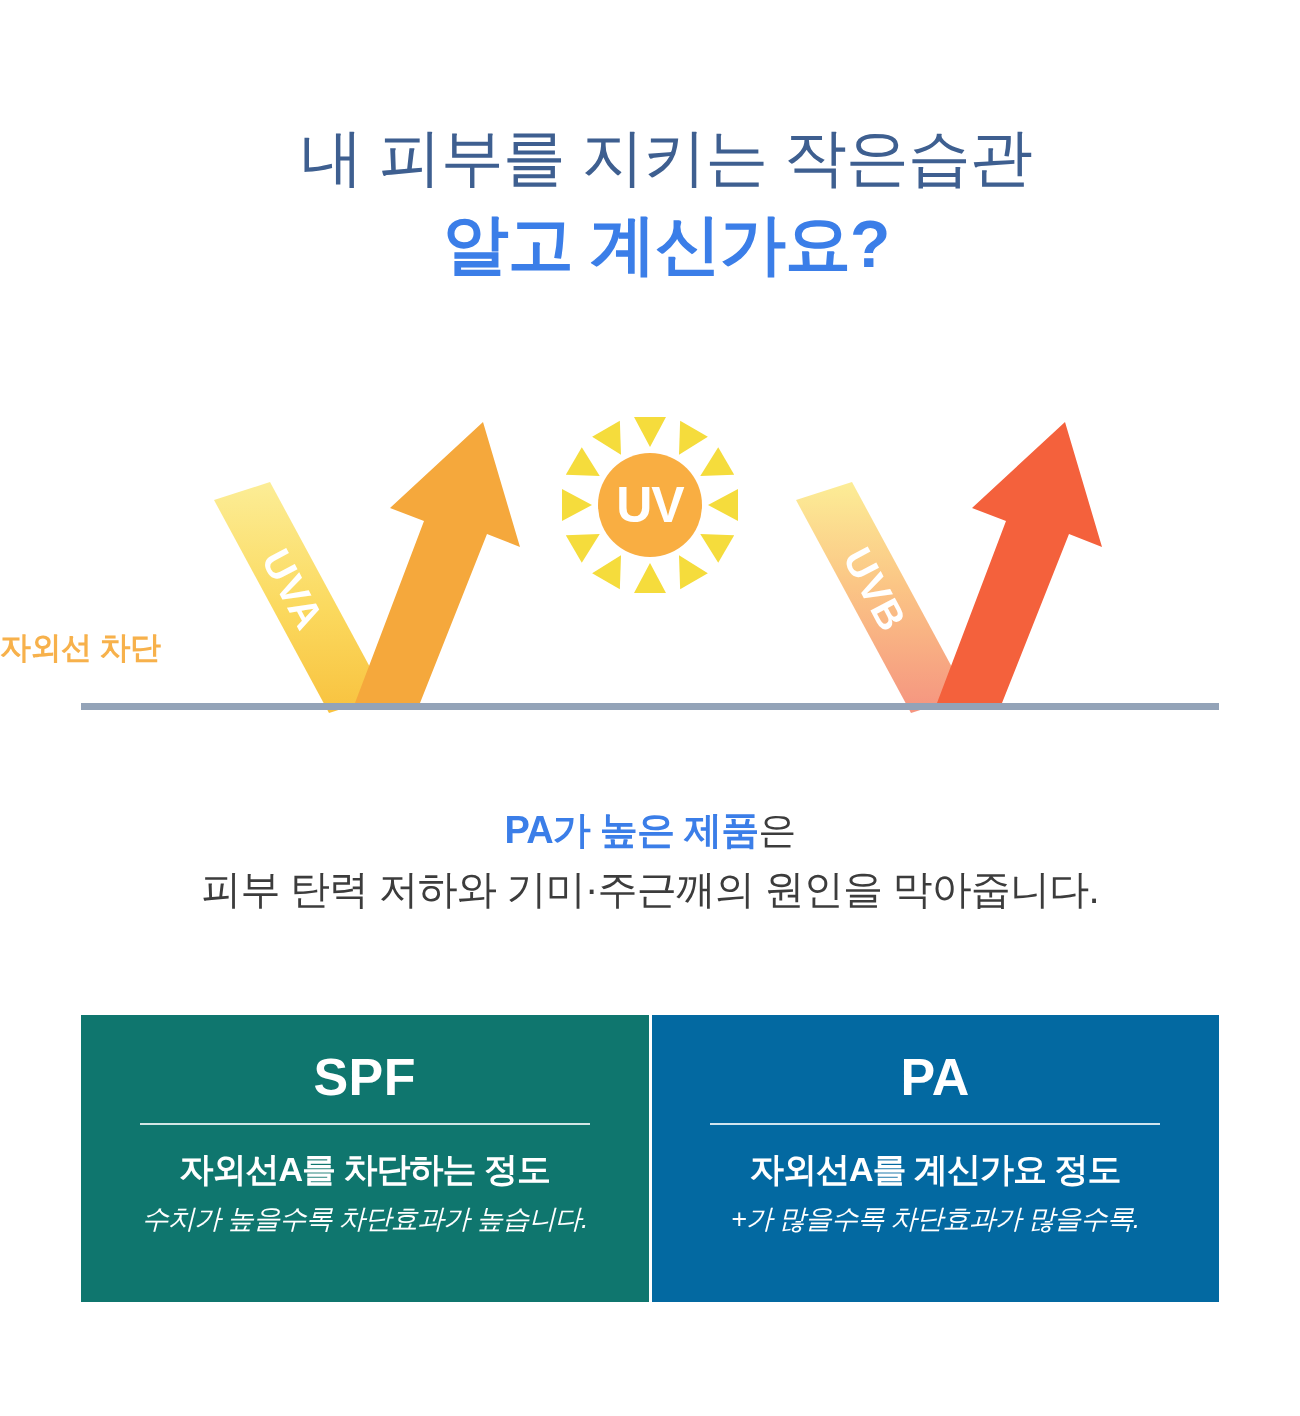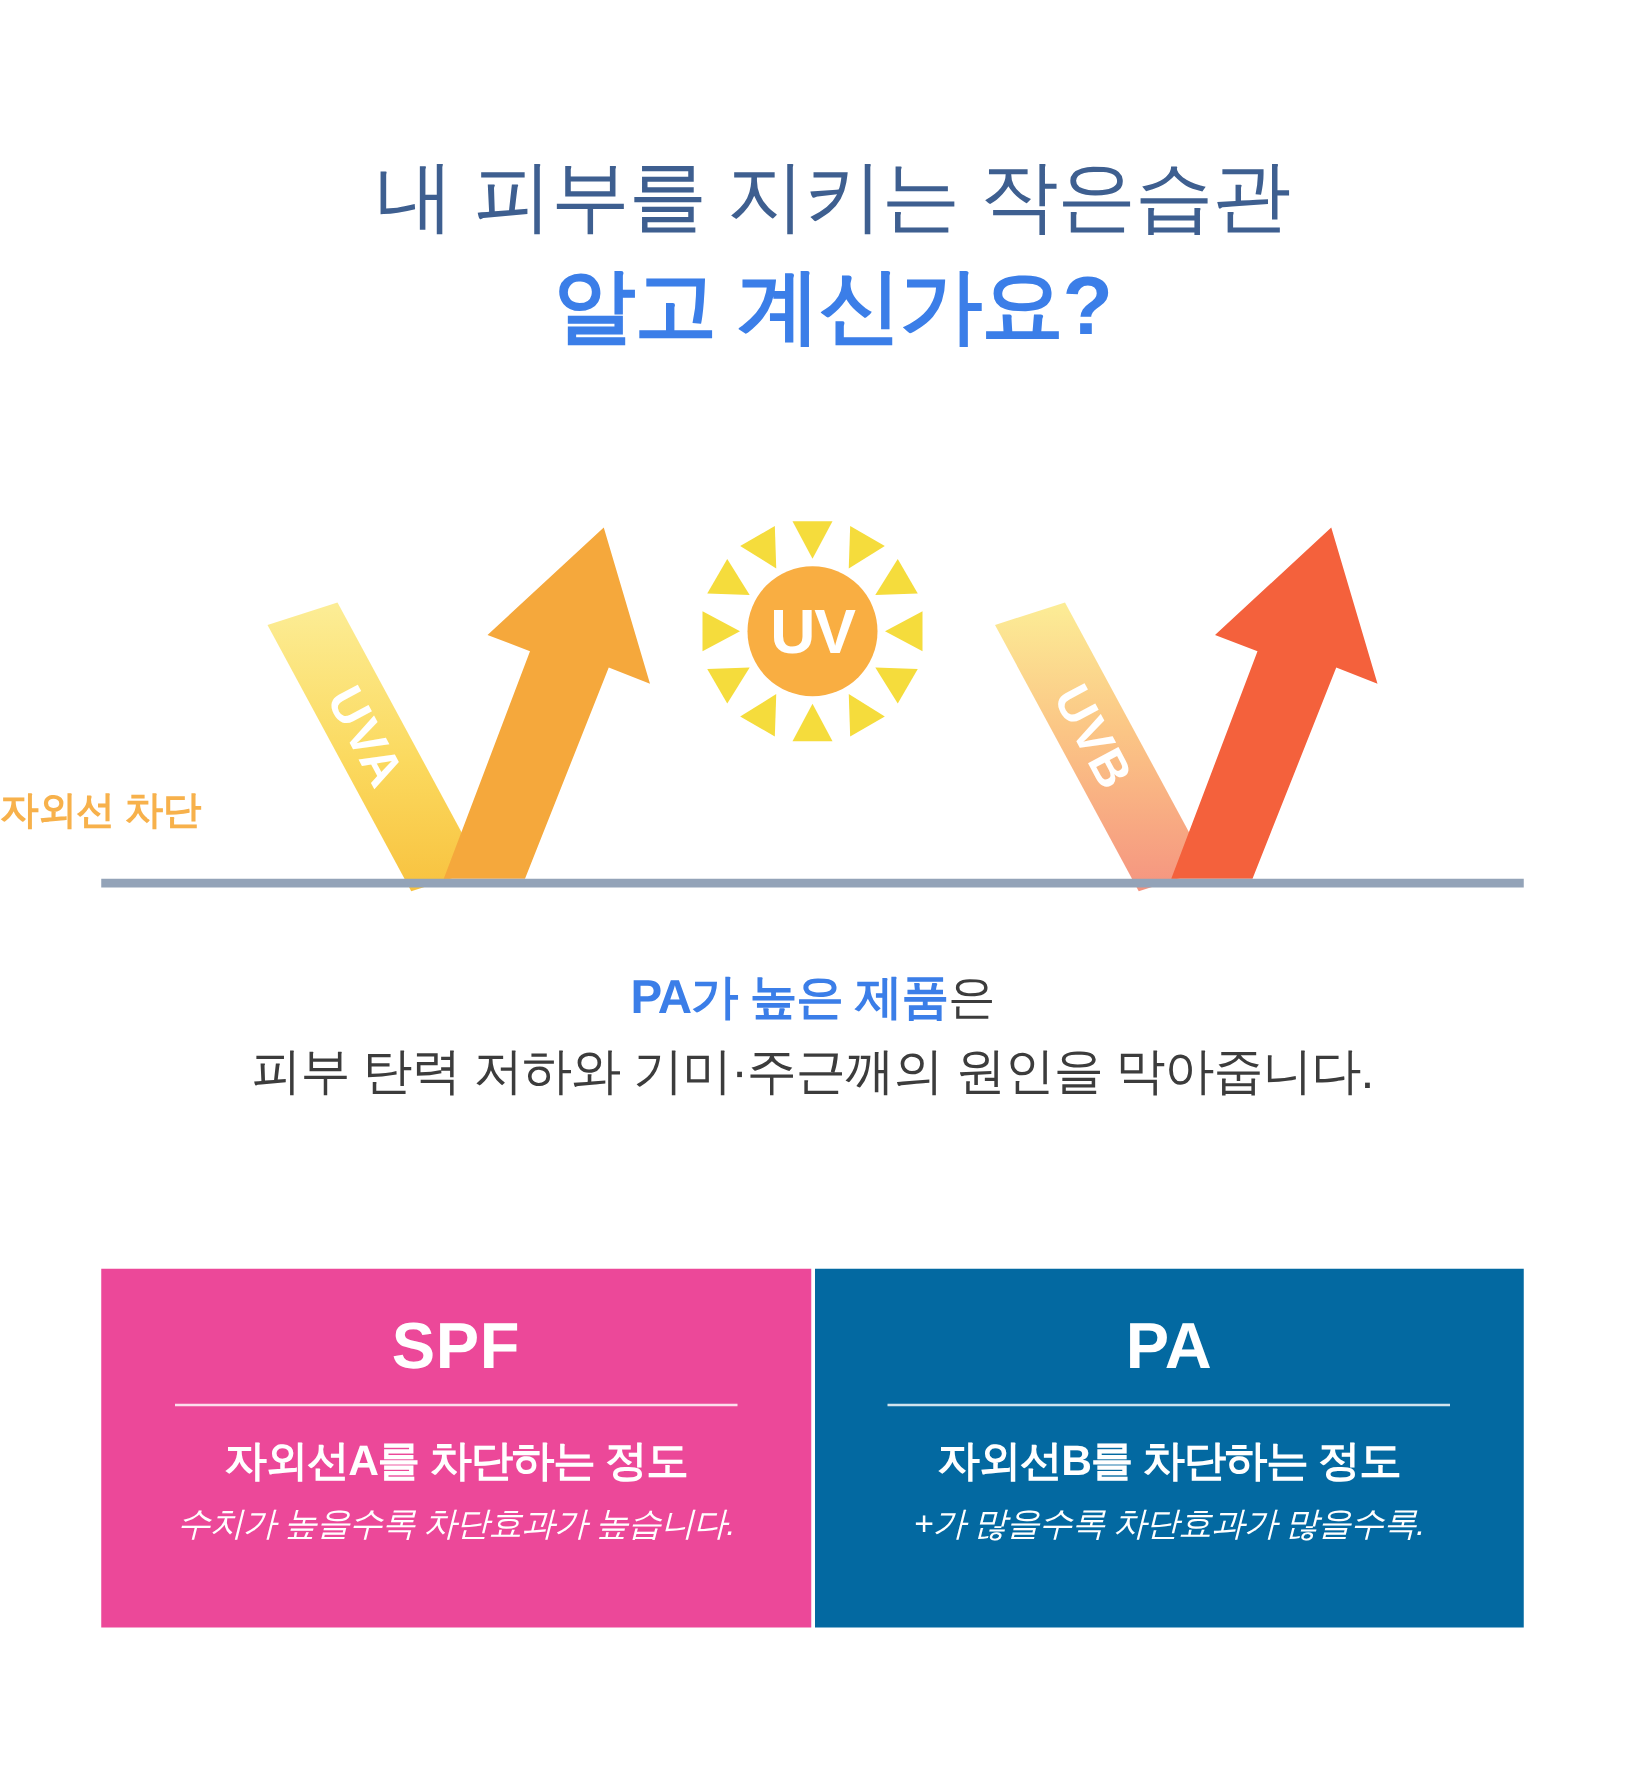--- a/index.html
+++ b/index.html
@@ -73,21 +73,21 @@
     font-size: 31px;
     font-weight: 800;
     letter-spacing: -0.5px;
     color: #f7b14b;
   }
 
   
   .mid-copy {
     position: absolute;
     left: 0;
-    top: 770px;
+    top: 802px;
     width: 1300px;
     text-align: center;
     color: #3c3c3c;
   }
   .mid-line {
     margin: 0;
     letter-spacing: -0.8px;
   }
   .mid-line-1 {
     font-size: 38px;
@@ -125,21 +125,21 @@
   .card {
     flex: 1 1 0;
     position: relative;
     display: flex;
     flex-direction: column;
     align-items: center;
     color: #ffffff;
     padding-top: 32px;
     box-sizing: border-box;
   }
-  .card-spf { background: #ec4899; }
+  .card-spf { background: #0f766e; }
   .card-pa  { background: #39ace c; }
   .card-pa  { background: #0369a1; }
 
   .card-title {
     font-size: 52px;
     line-height: 60px;
     font-weight: 700;
     letter-spacing: 0.5px;
     margin: 0;
   }
@@ -244,19 +244,19 @@
     <div class="card card-spf">
       <div class="card-title">SPF</div>
       <div class="card-rule"></div>
       <div class="card-main">자외선A를 차단하는 정도</div>
       <div class="card-sub">수치가 높을수록 차단효과가 높습니다.</div>
     </div>
 
     <div class="card card-pa">
       <div class="card-title">PA</div>
       <div class="card-rule"></div>
-      <div class="card-main">자외선B를 차단하는 정도</div>
+      <div class="card-main">자외선A를 계신가요 정도</div>
       <div class="card-sub">+가 많을수록 차단효과가 많을수록.</div>
     </div>
 
   </div>
 
 </div>
 
 </body></html>

